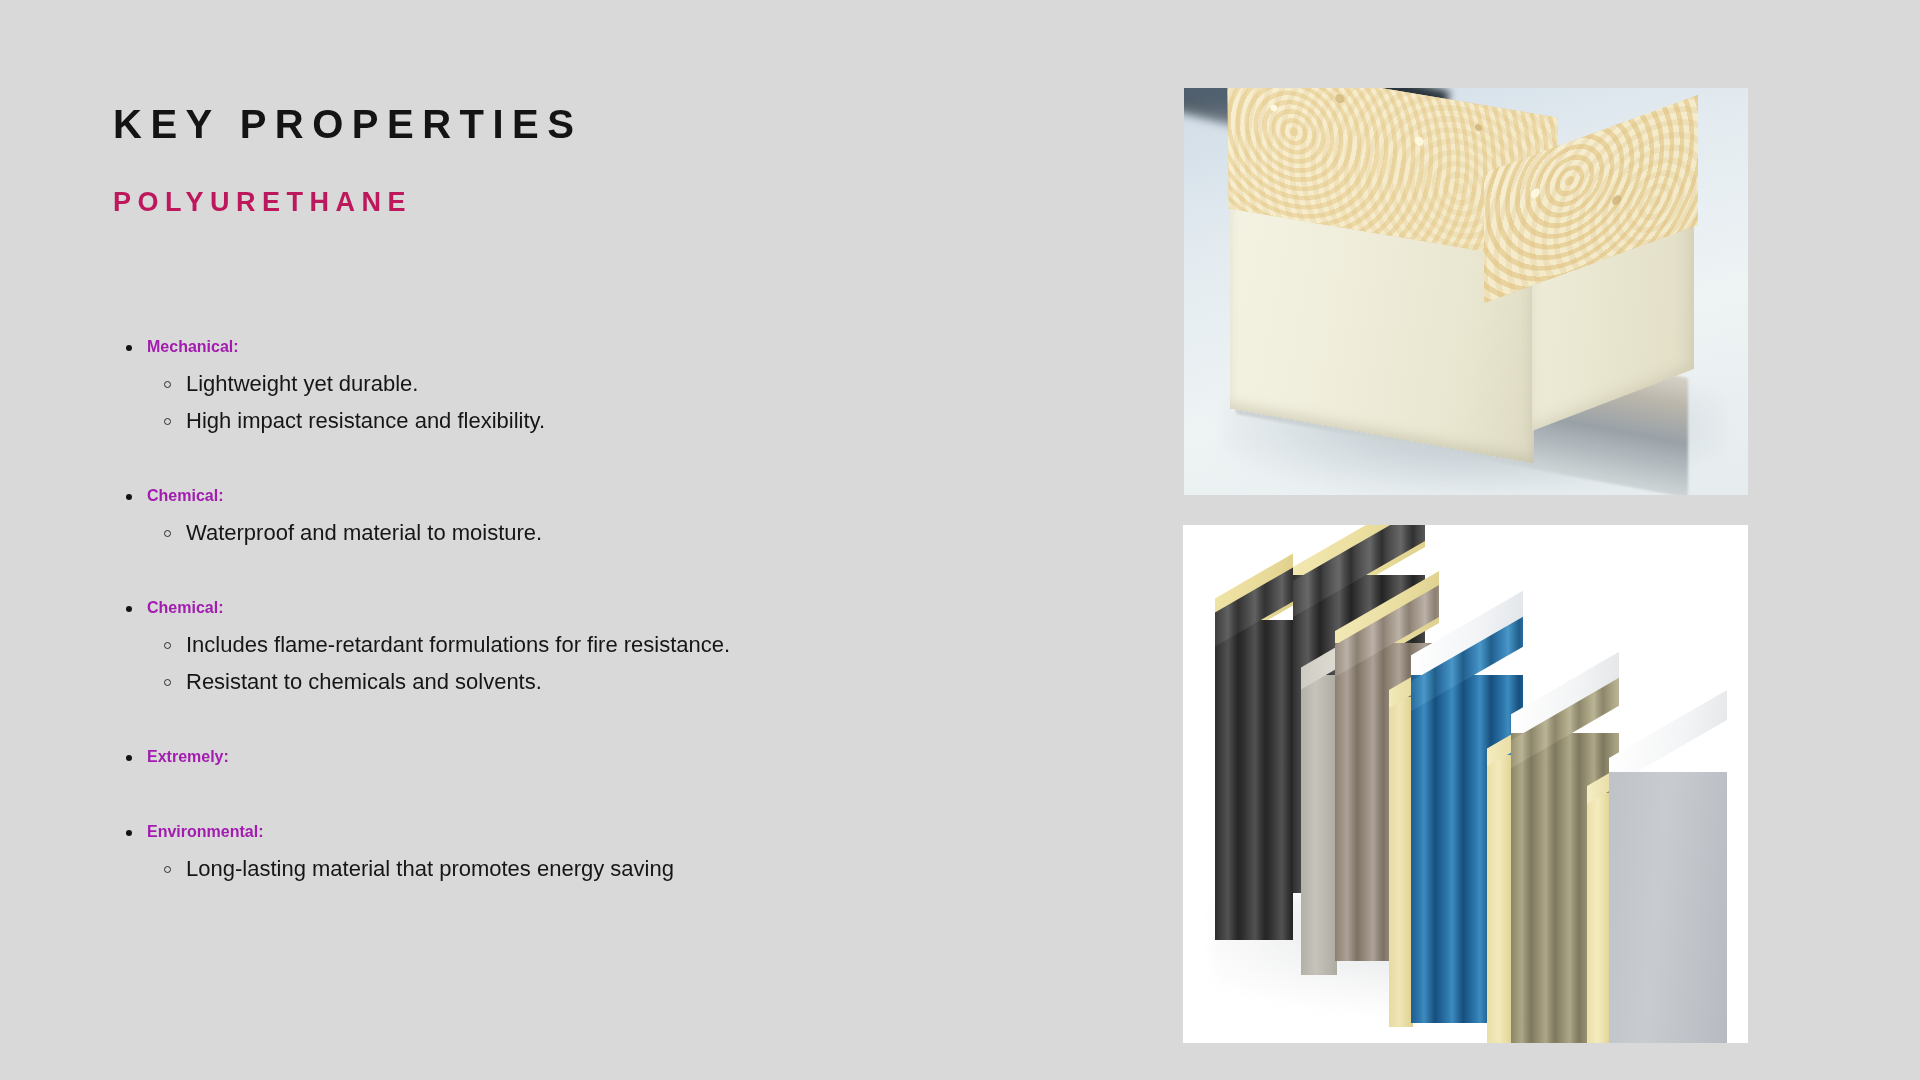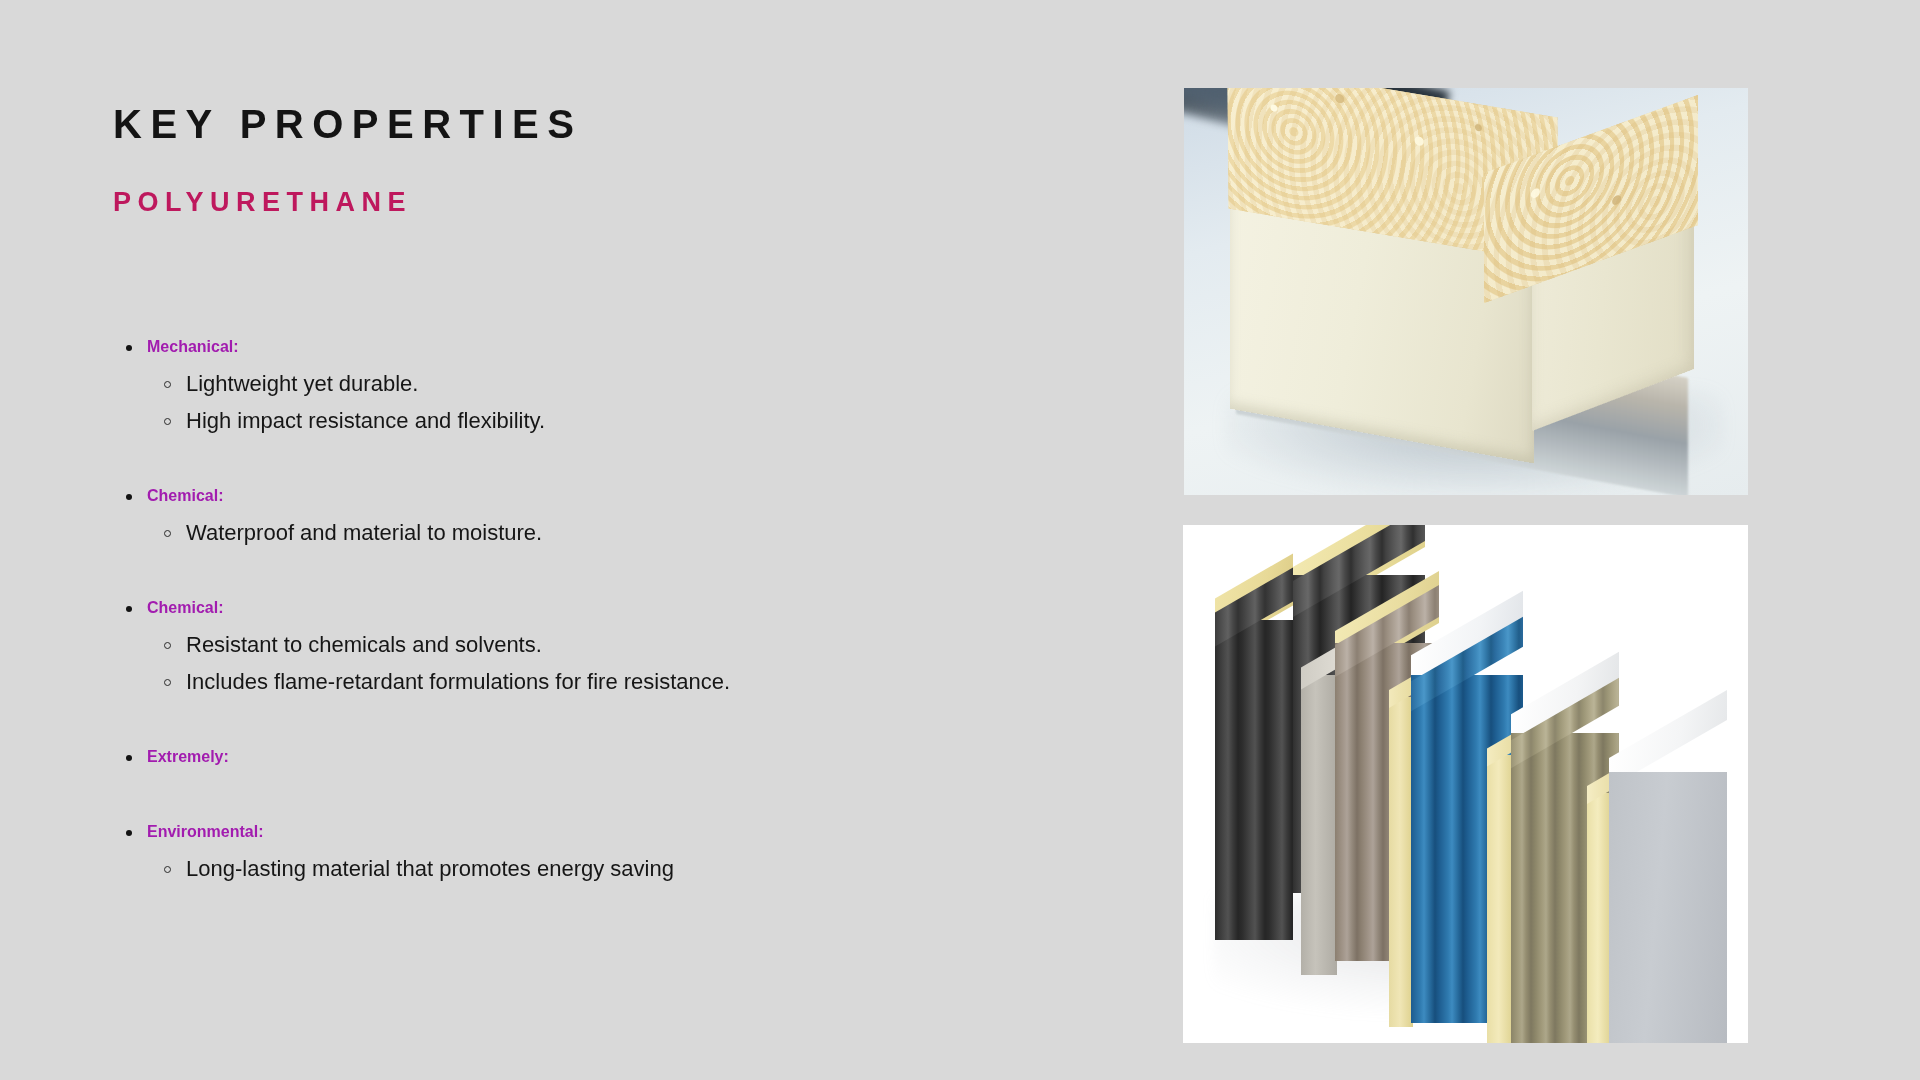--- a/index.html
+++ b/index.html
@@ -404,22 +404,22 @@
       <div class="sub-item">High impact resistance and flexibility.</div>
     </div>
 
     <div class="prop-group">
       <div class="group-head">Chemical:</div>
       <div class="sub-item">Waterproof and material to moisture.</div>
     </div>
 
     <div class="prop-group">
       <div class="group-head">Chemical:</div>
+      <div class="sub-item">Includes flame-retardant formulations for fire resistance.</div>
       <div class="sub-item">Resistant to chemicals and solvents.</div>
-      <div class="sub-item">Includes flame-retardant formulations for fire resistance.</div>
     </div>
 
     <div class="prop-group">
       <div class="group-head">Extremely:</div>
     </div>
 
     <div class="prop-group">
       <div class="group-head">Environmental:</div>
       <div class="sub-item">Long-lasting material that promotes energy saving</div>
     </div>

